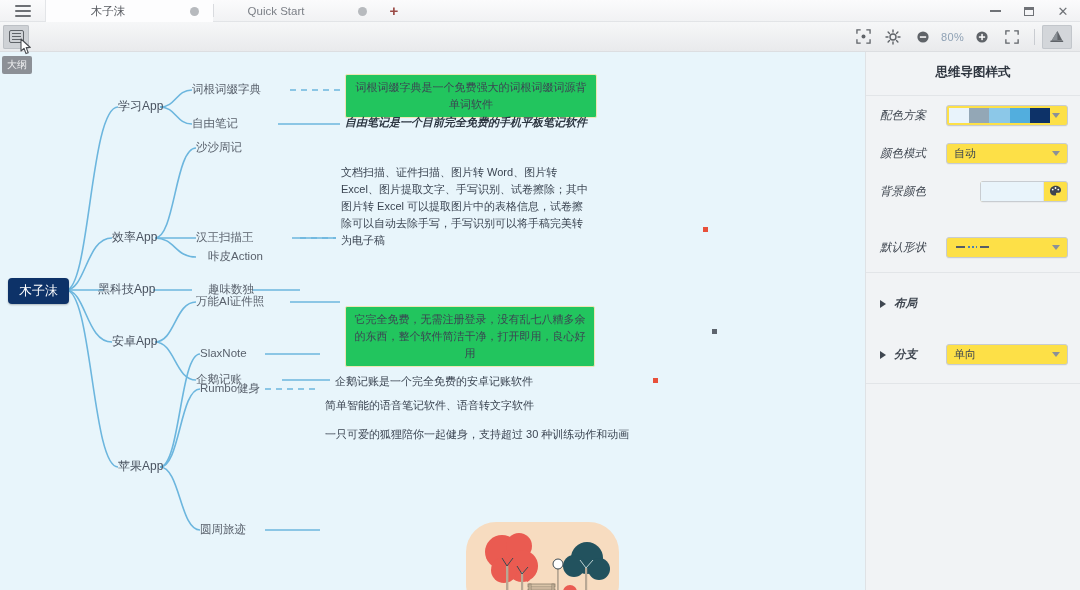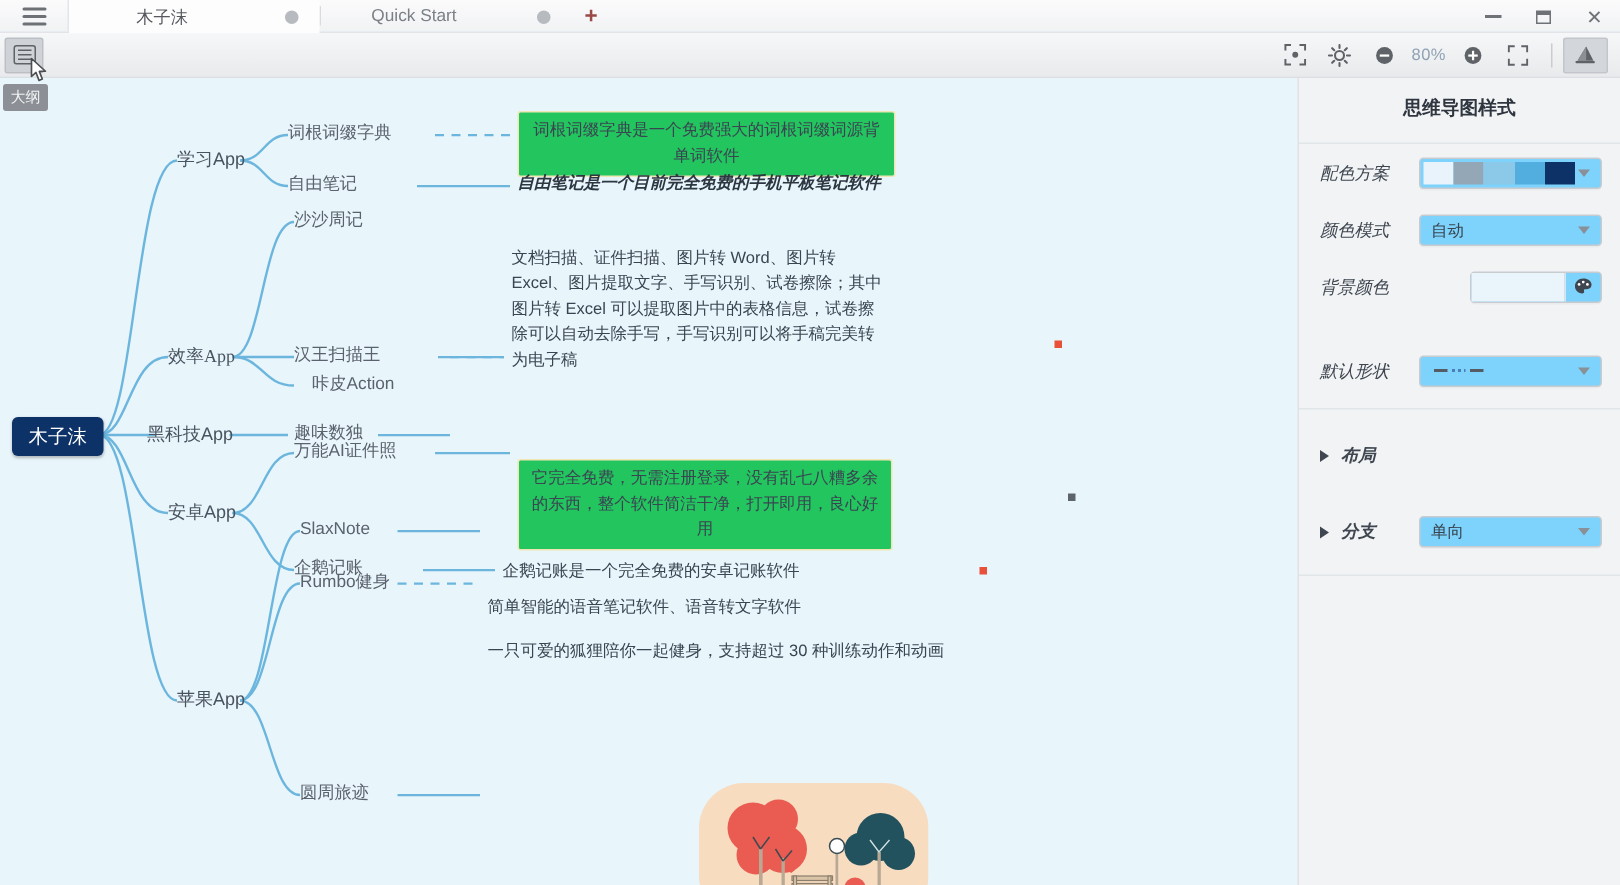--- a/index.html
+++ b/index.html
@@ -142,21 +142,21 @@
   .panel-title {
     text-align: center; font-size: 12.5px; font-weight: bold;
     color: #2f3640; padding: 12px 0 14px 0;
   }
   .panel-sep { height: 1px; background: #e2e5e8; margin: 0 0 0 0; }
   .prow {
     display: flex; align-items: center; height: 38px; padding: 0 12px 0 14px;
   }
   .prow .plabel { width: 66px; font-size: 11.5px; color: #3f4650; flex: none; font-style: italic; }
   .ctrl {
-    flex: 1; height: 21px; background: #7dd3fc;
+    flex: 1; height: 21px; background: #fde047;
     border: 1px solid #c8ccd1; border-radius: 3px;
     display: flex; align-items: center; position: relative;
     box-shadow: 0 1px 0 rgba(0,0,0,.03);
   }
   .ctrl .ctrl-text { padding-left: 7px; font-size: 11px; color: #3a4450; }
   .caret {
     margin-left: auto; margin-right: 7px;
     width: 0; height: 0; border-left: 4px solid transparent;
     border-right: 4px solid transparent; border-top: 5px solid #8a9098;
   }
@@ -316,33 +316,33 @@
       <g fill="none" stroke="#6cb6de" stroke-width="1.5" stroke-dasharray="6 5">
         <path d="M290 38 L 340 38"></path>
         <path d="M300 186 L 336 186"></path>
         <path d="M265 337 L 320 337"></path>
       </g>
     </svg>
 
     <div class="node root" style="left:8px; top:226px;">木子沫</div>
 
     <div class="node lvl1" style="left:118px; top:47px;">学习App</div>
-    <div class="node lvl1" style="left:112px; top:178px;font-family:Liberation Serif, serif;">效率App</div>
+    <div class="node lvl1" style="left:112px; top:178px;">效率App</div>
     <div class="node lvl1" style="left:98px; top:230px;">黑科技App</div>
     <div class="node lvl1" style="left:112px; top:282px;">安卓App</div>
     <div class="node lvl1" style="left:118px; top:407px;">苹果App</div>
 
     <div class="node lvl2" style="left:192px; top:30px;">词根词缀字典</div>
     <div class="node lvl2" style="left:192px; top:64px;">自由笔记</div>
 
     <div class="node lvl2" style="left:196px; top:88px;">沙沙周记</div>
     <div class="node lvl2" style="left:196px; top:178px;">汉王扫描王</div>
     <div class="node lvl2" style="left:208px; top:197px;">咔皮Action</div>
 
-    <div class="node lvl2" style="left:196px; top:230px;text-align:right;">趣味数独</div>
+    <div class="node lvl2" style="left:208px; top:230px;text-align:right;">趣味数独</div>
 
     <div class="node lvl2" style="left:196px; top:242px;">万能AI证件照</div>
     <div class="node lvl2" style="left:196px; top:320px;">企鹅记账</div>
 
     <div class="node lvl2" style="left:200px; top:294px;">SlaxNote</div>
     <div class="node lvl2" style="left:200px; top:329px;">Rumbo健身</div>
     <div class="node lvl2" style="left:200px; top:470px;">圆周旅迹</div>
 
     <div class="note box" style="left:345px; top:22px; width:252px;">词根词缀字典是一个免费强大的词根词缀词源背单词软件</div>
 

